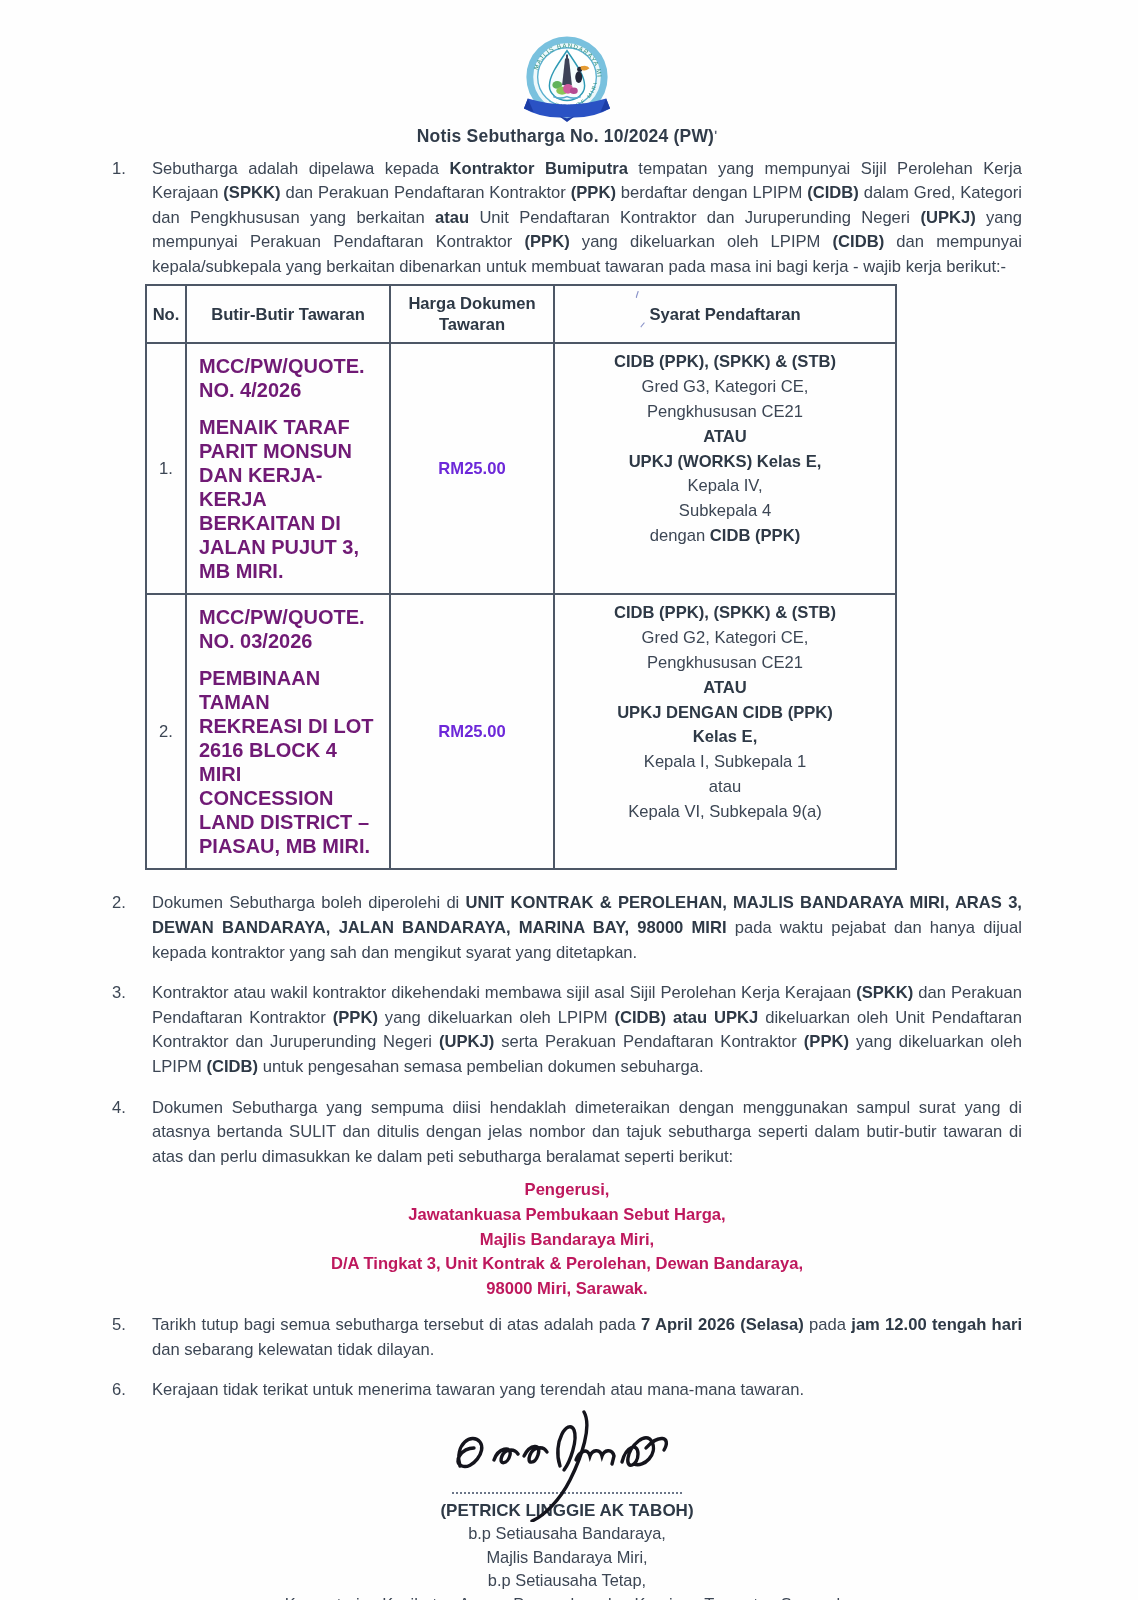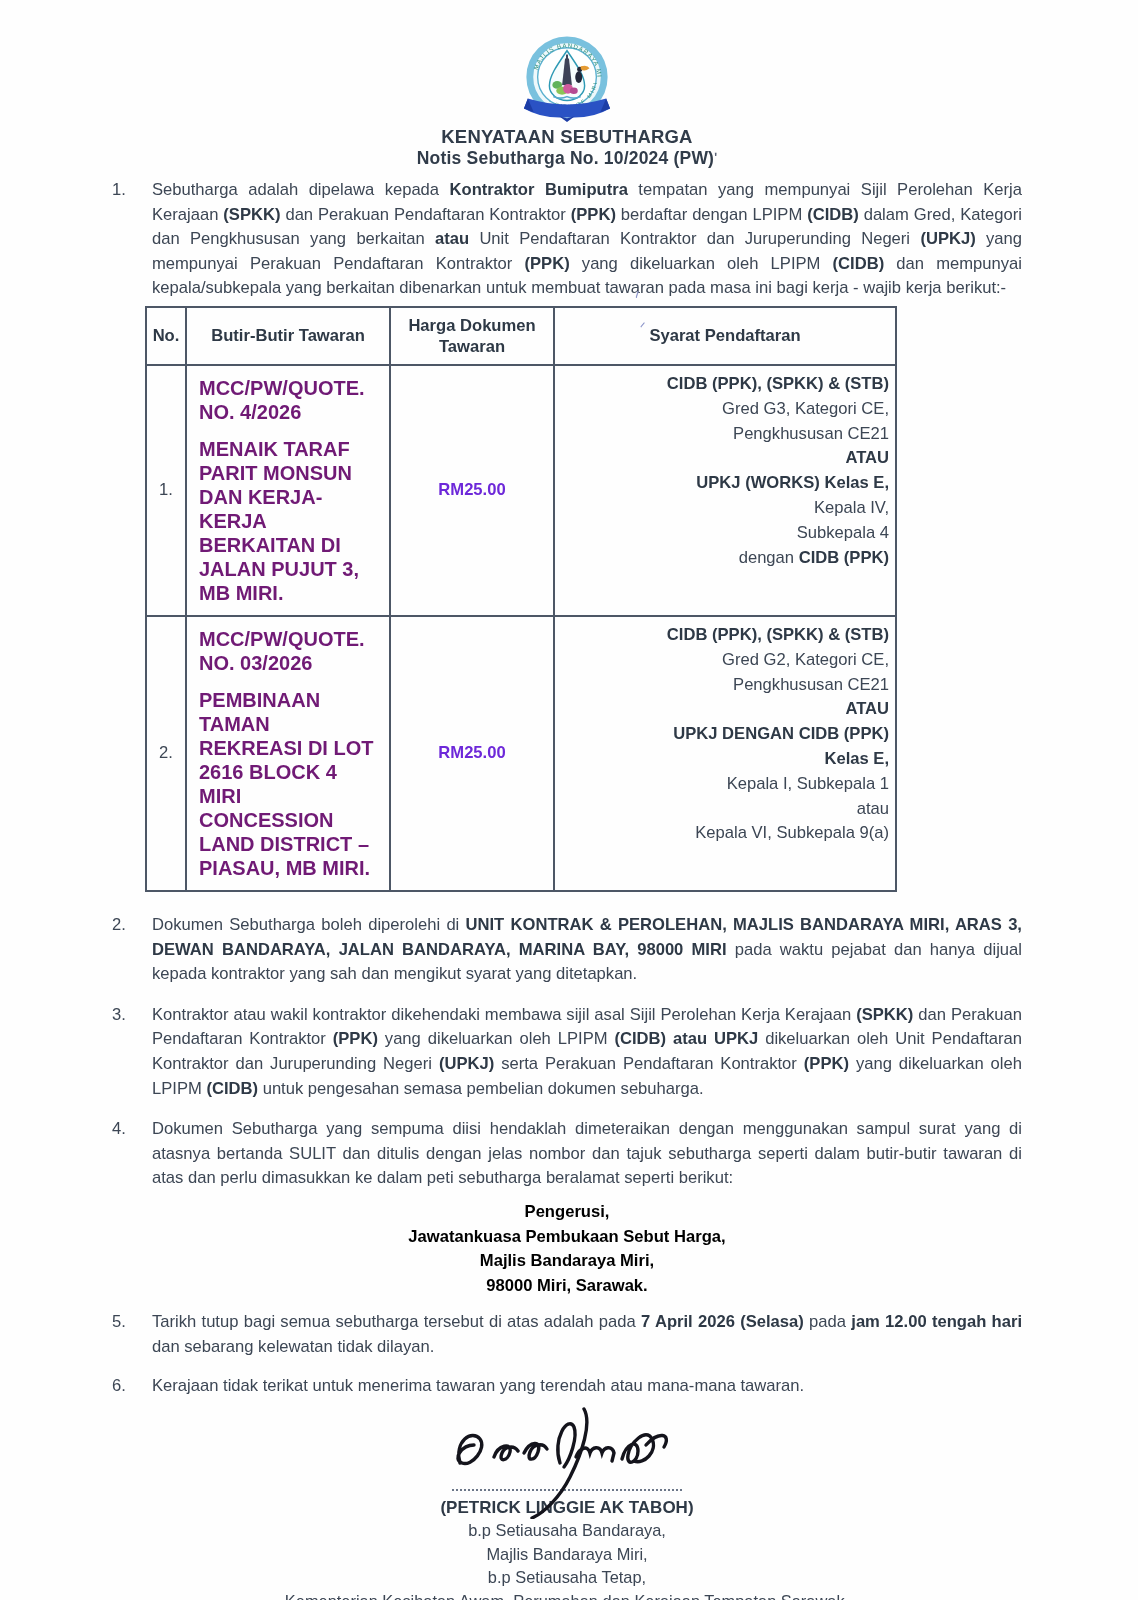--- a/index.html
+++ b/index.html
@@ -33,26 +33,26 @@
   table.qtable{border-collapse:collapse;margin:0 0 21px 33px;width:752px;table-layout:fixed;}
   .qtable th,.qtable td{border:2px solid #4d5766;}
   .qtable th{font-size:16.6px;font-weight:bold;color:#2e3946;text-align:center;
     padding:7px 4px;line-height:21px;vertical-align:middle;}
   .col-no{width:40px;}　.col-butir{width:330px;} .col-price{width:164px;} .col-syarat{width:342px;}
   .td-no{text-align:center;vertical-align:middle;font-size:16.6px;}
   .td-butir{vertical-align:middle;padding:10px 14px 10px 12px;}
   .td-butir p{margin:0;font-weight:bold;color:#701a75;font-size:20px;line-height:24px;}
   .td-butir p.ref{margin-bottom:13px;}
   .td-price{text-align:center;vertical-align:middle;font-weight:bold;color:#6d28d9;font-size:16.6px;}
-  .td-syarat{vertical-align:top;padding:6px 6px;text-align:right;font-size:16.6px;line-height:24.8px;}
+  .td-syarat{vertical-align:top;padding:6px 6px;text-align:center;font-size:16.6px;line-height:24.8px;}
   .row1 .td-syarat{height:196px;}
   .row2 .td-syarat{height:222px;}
 
   
-  .address{text-align:center;font-weight:bold;color:#000000;
+  .address{text-align:center;font-weight:bold;color:#be185d;
     font-size:16.6px;line-height:24.6px;margin:0 0 12px 0;}
 
   
   .sig-block{text-align:center;margin-top:2px;}
   .sig-svg{display:inline-block;margin-bottom:-34px;position:relative;z-index:2;}
   .dotline{width:230px;margin:0 auto;border-bottom:2px dotted #6b7688;height:0;}
   .sig-name{font-weight:bold;color:#2e3946;font-size:17px;margin-top:5px;line-height:23px;}
   .sig-line{font-size:16.4px;line-height:23.5px;}
 
   
@@ -94,21 +94,20 @@
       <path d="M74 33 q7 -2 9 2 q-5 4 -9 1 Z" fill="#e59b33"></path>
       <path d="M46 64 q7 3 14 0 q7 3 14 0" fill="none" stroke="#58aacd" stroke-width="1.6"></path>
       <path d="M16 76 Q35 87 60 85 Q85 87 104 76 L100 66 Q60 78 20 66 Z" fill="#2a52c4"></path>
       <path d="M16 76 L26 80 L20 66 Z" fill="#1c3da6"></path>
       <path d="M104 76 L94 80 L100 66 Z" fill="#1c3da6"></path>
       <path d="M52 84 L60 90 L68 84 L60 86 Z" fill="#1c3da6"></path>
     </svg>
   </div>
 
   <div class="title">
-    <div class="t1">KENYATAAN SEBUTHARGA</div>
     <div><span>Notis Sebutharga No. 10/2024 (PW)</span><span class="stray">ʹ</span></div>
   </div>
 
   <div class="clause mb-c1">
     <div class="cnum">1.</div>
     <div class="cbody"><span>Sebutharga adalah dipelawa kepada </span><b>Kontraktor Bumiputra</b><span> tempatan yang mempunyai Sijil Perolehan Kerja Kerajaan </span><b>(SPKK)</b><span> dan Perakuan Pendaftaran Kontraktor </span><b>(PPK)</b><span> berdaftar dengan LPIPM </span><b>(CIDB)</b><span> dalam Gred, Kategori dan Pengkhususan yang berkaitan </span><b>atau</b><span> Unit Pendaftaran Kontraktor dan Juruperunding Negeri </span><b>(UPKJ)</b><span> yang mempunyai Perakuan Pendaftaran Kontraktor </span><b>(PPK)</b><span> yang dikeluarkan oleh LPIPM </span><b>(CIDB)</b><span> dan mempunyai kepala/subkepala yang berkaitan dibenarkan untuk membuat tawaran pada masa ini bagi kerja - wajib kerja berikut:-</span></div>
   </div>
 
   <table class="qtable">
     <colgroup>
@@ -178,20 +177,21 @@
 
   <div class="clause mb-c4">
     <div class="cnum">4.</div>
     <div class="cbody"><span>Dokumen Sebutharga yang sempuma diisi hendaklah dimeteraikan dengan menggunakan sampul surat yang di atasnya bertanda SULIT dan ditulis dengan jelas nombor dan tajuk sebutharga seperti dalam butir-butir tawaran di atas dan perlu dimasukkan ke dalam peti sebutharga beralamat seperti berikut:</span></div>
   </div>
 
   <div class="address">
     <div>Pengerusi,</div>
     <div>Jawatankuasa Pembukaan Sebut Harga,</div>
     <div>Majlis Bandaraya Miri,</div>
+    <div>D/A Tingkat 3, Unit Kontrak &amp; Perolehan, Dewan Bandaraya,</div>
     <div>98000 Miri, Sarawak.</div>
   </div>
 
   <div class="clause mb-c5">
     <div class="cnum">5.</div>
     <div class="cbody"><span>Tarikh tutup bagi semua sebutharga tersebut di atas adalah pada </span><b>7 April 2026 (Selasa)</b><span> pada </span><b>jam 12.00 tengah hari</b><span> dan sebarang kelewatan tidak dilayan.</span></div>
   </div>
 
   <div class="clause mb-c6">
     <div class="cnum">6.</div>

